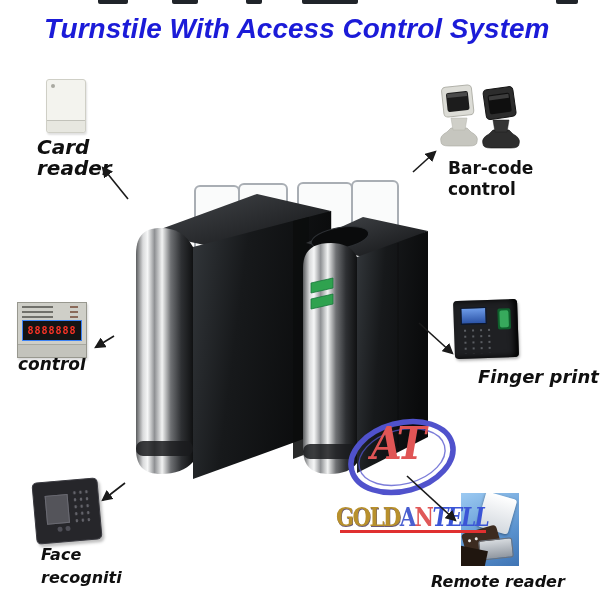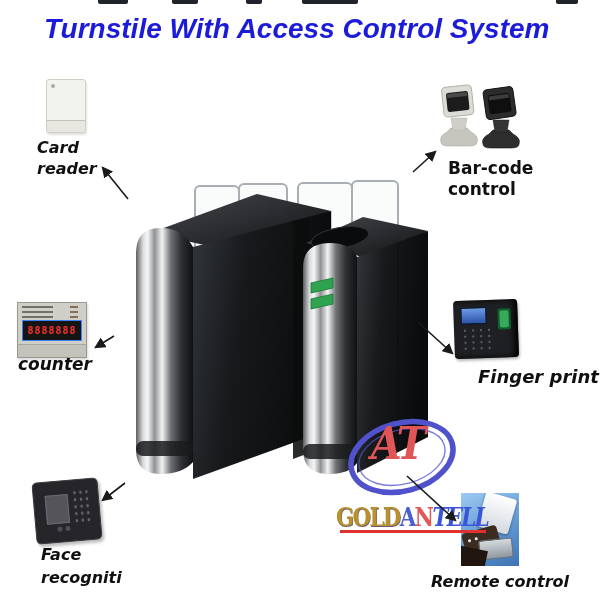--- a/index.html
+++ b/index.html
@@ -10,21 +10,21 @@
   
   .title{left:44px;top:13px;font-family:"Liberation Sans",sans-serif;
          font-weight:bold;font-style:italic;font-size:28px;color:#1b1bd8;
          letter-spacing:0px;white-space:nowrap;}
 
   
   .smudge{top:0;height:4px;background:#20242a;border-radius:0 0 2px 2px;}
 
   
   .lbl{color:#101010;font-weight:bold;line-height:21px;}
-  .lbl-card{left:37px;top:137px;width:84px;font-size:16px;font-style:italic;}
+  .lbl-card{left:37px;top:137px;width:84px;font-size:20px;font-style:italic;}
   .lbl-barcode{left:448px;top:158px;width:96px;font-size:17px;}
   .lbl-counter{left:18px;top:354px;font-size:17px;font-style:italic;white-space:nowrap;}
   .lbl-finger{left:454px;top:366px;font-size:18px;font-style:italic;white-space:nowrap;margin-left:24px;}
   .lbl-face{left:41px;top:543px;width:96px;font-size:16px;font-style:italic;line-height:23px;}
   .lbl-remote{left:431px;top:571px;font-size:16px;font-style:italic;white-space:nowrap;}
 
   
   .card-reader{left:46px;top:79px;width:38px;height:52px;background:#f3f3ee;
                border:1px solid #cfcfc6;border-radius:3px;box-shadow:1px 2px 2px rgba(0,0,0,.12);}
   .card-reader .led{position:absolute;left:4px;top:4px;width:4px;height:4px;border-radius:50%;background:#a9a9a1;}
@@ -224,24 +224,24 @@
   <div class="rc-box"></div>
   <div class="rc-remote1">
       <b></b>
     </div>
   <div class="rc-remote2"></div>
   <div class="rc-corner"></div>
 </div>
 
 <div class="abs lbl lbl-card">Card reader</div>
 <div class="abs lbl lbl-barcode">Bar-code control</div>
-<div class="abs lbl lbl-counter">counter</div>
+<div class="abs lbl lbl-counter">control</div>
 <div class="abs lbl lbl-finger">Finger print</div>
 <div class="abs lbl lbl-face">Face recogniti</div>
-<div class="abs lbl lbl-remote">Remote control</div>
+<div class="abs lbl lbl-remote">Remote reader</div>
 
 <div class="abs logo-at">AT</div>
 <div class="abs logo-word"><span class="lg-gold">GOLD</span><span class="lg-a">A</span><span class="lg-n">N</span><span class="lg-tell">TELL</span></div>
 <div class="abs logo-underline"></div>
 
 <svg class="abs overlay-top" width="600" height="600" viewBox="0 0 600 600">
   <defs>
     <marker id="ah" viewBox="0 0 10 10" refX="8" refY="5" markerWidth="7" markerHeight="7" orient="auto">
       <path d="M0,0 L10,5 L0,10 z" fill="#1a1a1a"></path>
     </marker>

